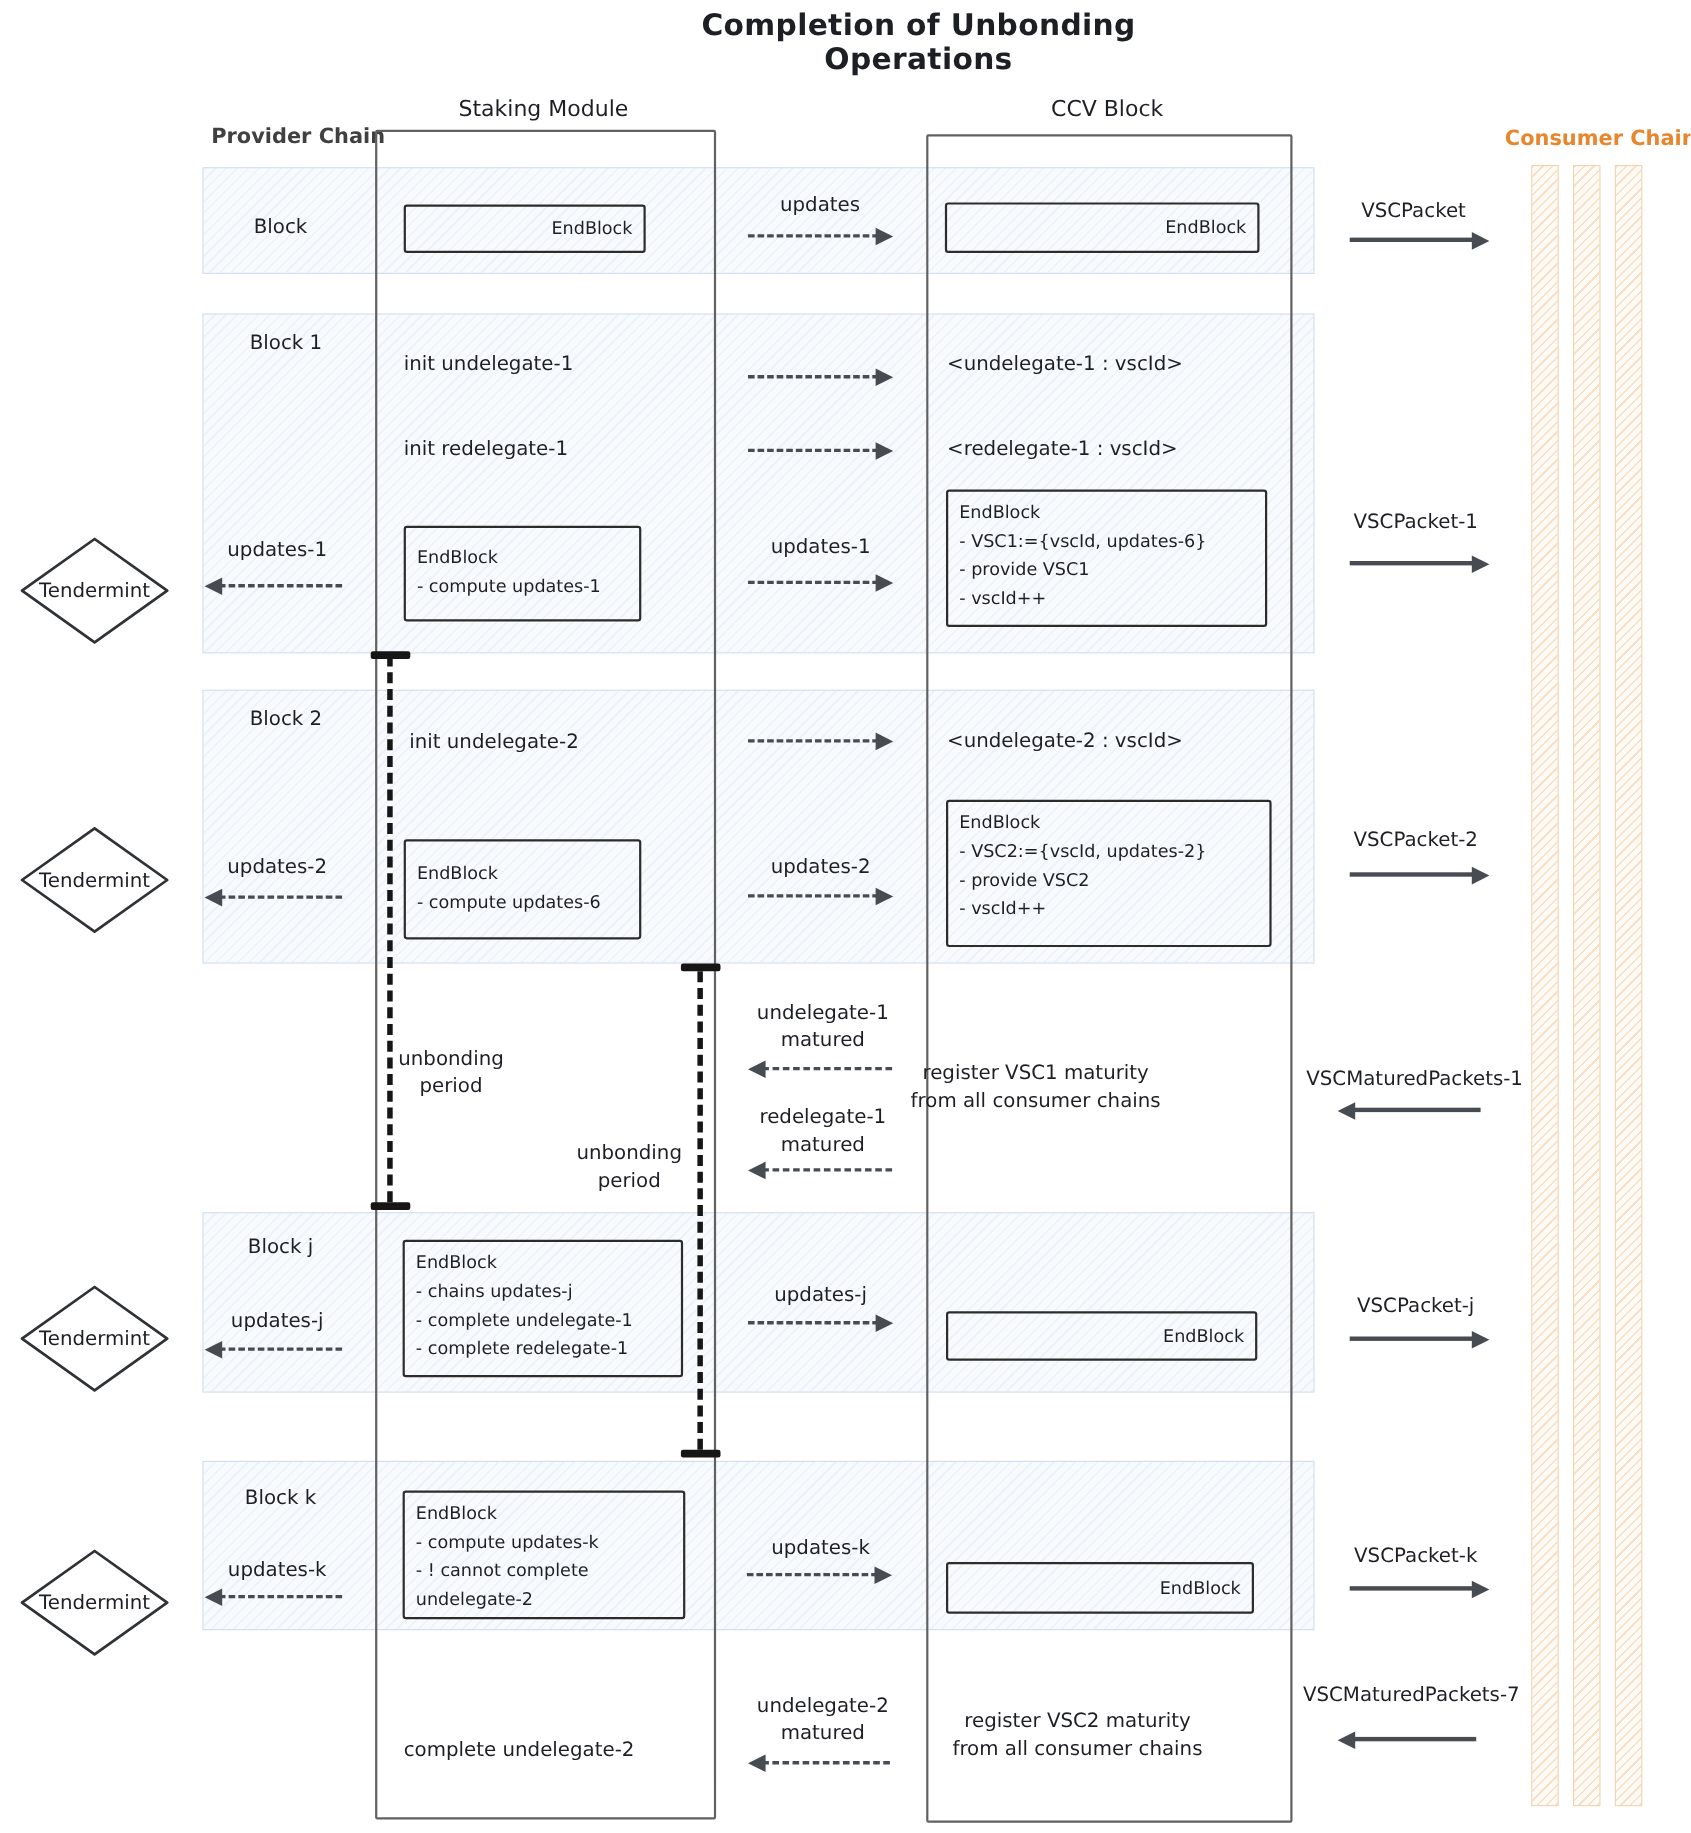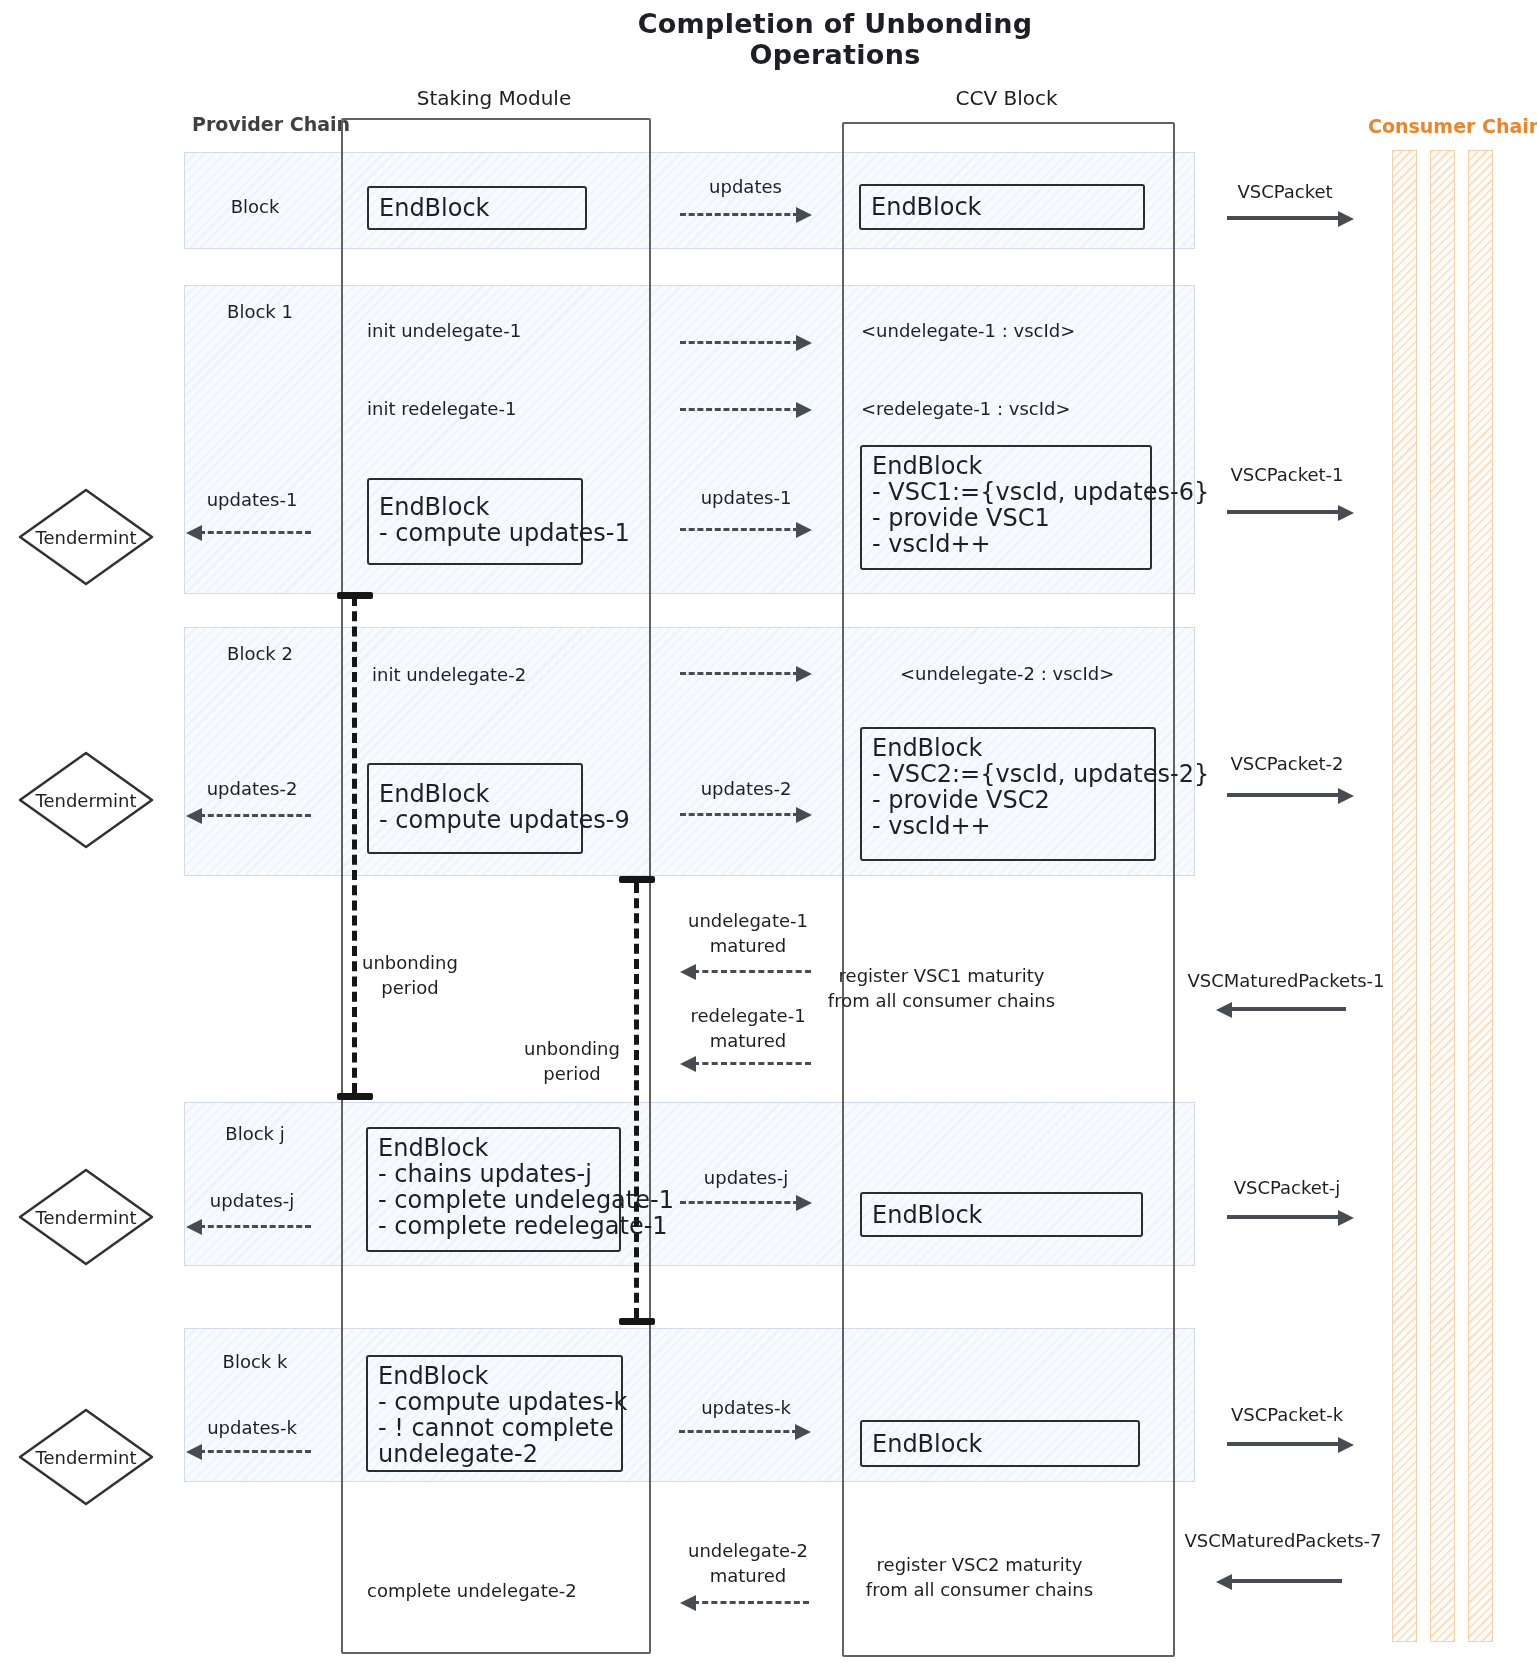--- a/index.html
+++ b/index.html
@@ -10,21 +10,21 @@
   .ml{line-height:25px;white-space:normal;}
   .title{position:absolute;font-size:27px;font-weight:600;letter-spacing:.3px;}
   .hdr{font-size:20px;font-weight:500;}
   .chainlbl{font-size:19px;font-weight:600;}
   .band{position:absolute;left:184px;width:1009px;border:1px solid #cfdcee;
         background:repeating-linear-gradient(135deg,rgba(130,160,215,.14) 0 1.5px,rgba(236,243,251,.38) 1.5px 7px);}
   .mod{position:absolute;border:2px solid #616161;border-radius:2px;background:transparent;}
   .cbar{position:absolute;width:25px;box-sizing:border-box;border:1.5px solid #f1d2ab;
         background:repeating-linear-gradient(135deg,rgba(235,158,77,.32) 0 1.5px,rgba(252,245,234,.42) 1.5px 6px);}
   .ebox{position:absolute;border:2px solid #2c2c2c;border-radius:3px;box-sizing:border-box;
-        padding:6px 10px;font-size:24px;line-height:26px;white-space:nowrap;}
+        padding:6px 10px;font-size:16px;line-height:26px;white-space:nowrap;justify-content:flex-end;}
   .ebox.vc{display:flex;align-items:center;padding:0 10px;}
   .vdash{position:absolute;width:0;border-left:5px dashed #161616;}
   .vcap{position:absolute;width:36px;height:7px;background:#161616;border-radius:2px;}
   .arrow{position:absolute;height:16px;}
   .arrow .ln{position:absolute;top:6px;left:1px;right:13px;border-top:3px dashed #474c52;}
   .arrow.left .ln{left:13px;right:1px;}
   .arrow.solid .ln{border-top-style:solid;border-top-width:4px;top:5px;}
   .arrow .hd{position:absolute;top:0;width:0;height:0;border-top:8px solid transparent;border-bottom:8px solid transparent;}
   .arrow.right .hd{right:0;border-left:16px solid #474c52;}
   .arrow.left .hd{left:0;border-right:16px solid #474c52;}
@@ -143,24 +143,24 @@
       <i class="ln"></i>
       <i class="hd"></i>
     </div>
 
   <div class="t c" style="left:205px;top:643px;width:110px;">Block 2</div>
   <div class="t" style="left:372px;top:664px;">init undelegate-2</div>
   <div class="arrow right" style="left:679px;top:666px;width:133px;">
       <i class="ln"></i>
       <i class="hd"></i>
     </div>
-  <div class="t" style="left:861px;top:663px;margin-left:39px;">&lt;undelegate-2 : vscId&gt;</div>
+  <div class="t" style="left:861px;top:663px;">&lt;undelegate-2 : vscId&gt;</div>
   <div class="ebox" style="left:367px;top:763px;width:216px;height:91px;padding-top:16px;">
     <div>EndBlock</div>
-    <div>- compute updates-9</div>
+    <div>- compute updates-6</div>
   </div>
   <div class="t c" style="left:196px;top:778px;width:112px;">updates-2</div>
   <div class="arrow left" style="left:186px;top:808px;width:126px;">
       <i class="ln"></i>
       <i class="hd"></i>
     </div>
   <div class="t c" style="left:690px;top:778px;width:112px;">updates-2</div>
   <div class="arrow right" style="left:679px;top:807px;width:133px;">
       <i class="ln"></i>
       <i class="hd"></i>

